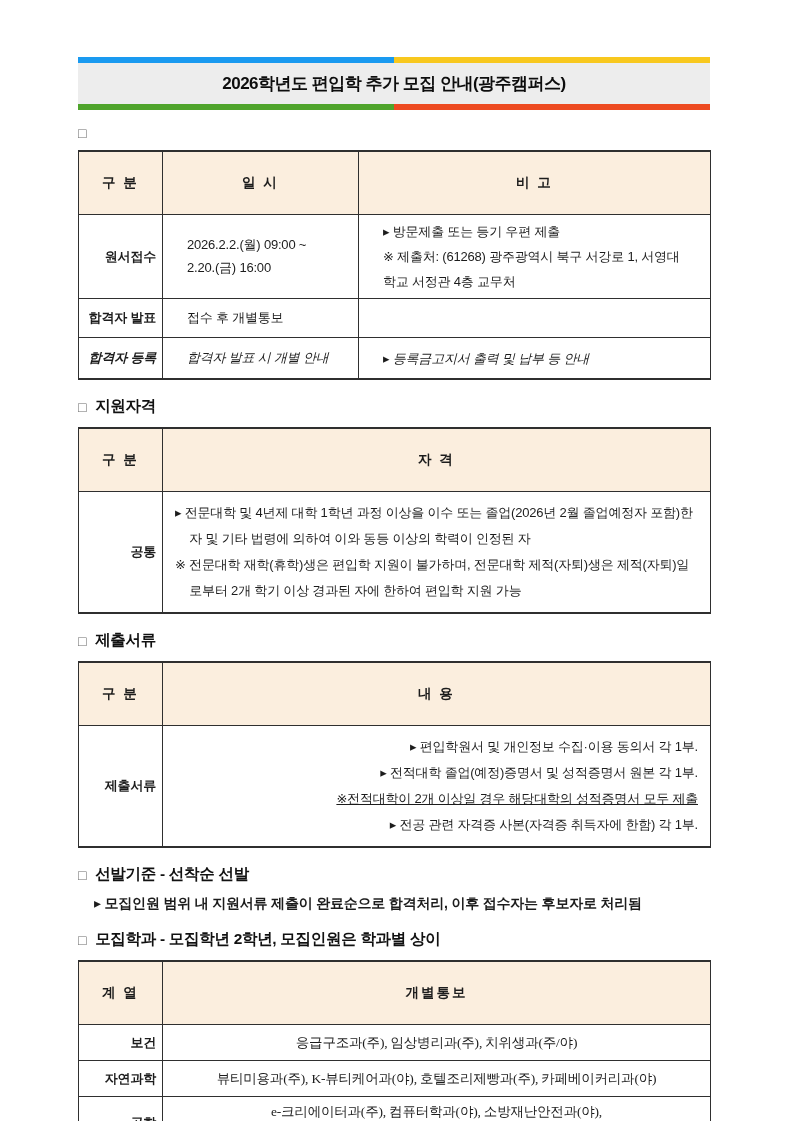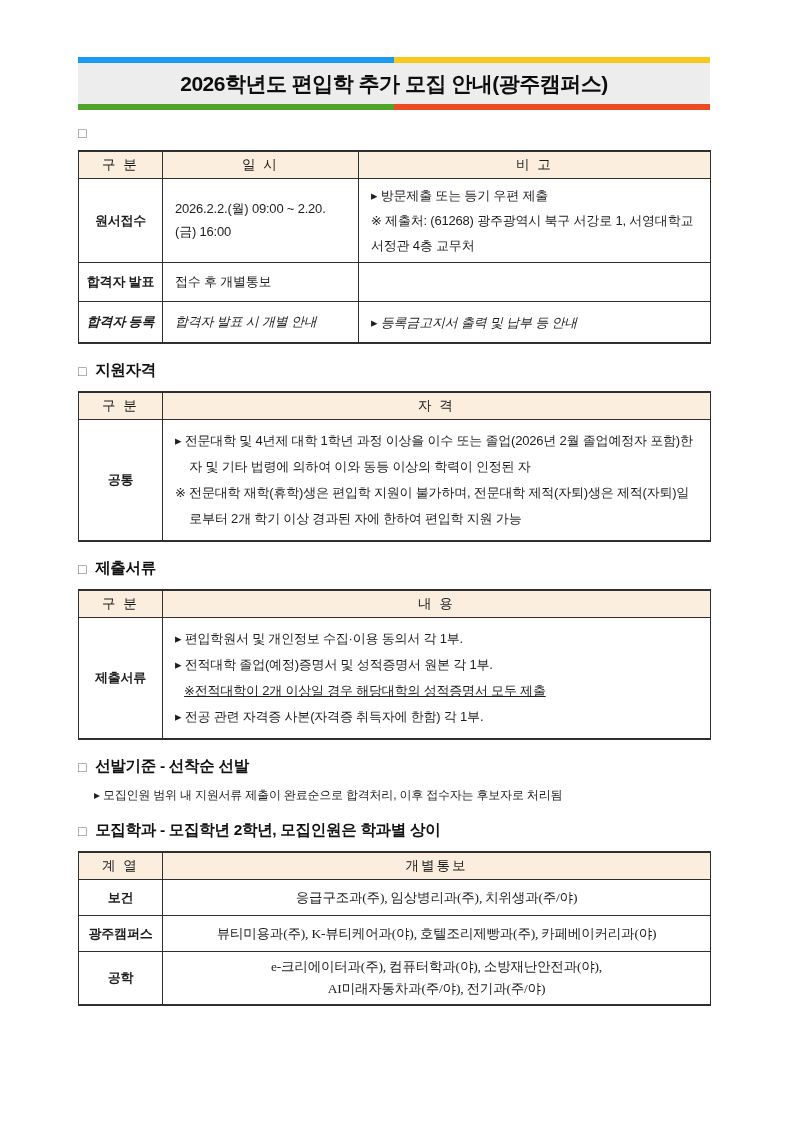--- a/index.html
+++ b/index.html
@@ -16,62 +16,62 @@
   .content { width:632px; }
 
   
   .banner { width:632px; }
   .banner .bar { display:flex; height:6px; }
   .banner .half { flex:1 1 50%; }
   .banner .band {
     height:41px; display:flex; align-items:center; justify-content:center;
   }
   .banner h1 {
-    margin:0; font-size:21px; font-weight:900; letter-spacing:-0.5px;
+    margin:0; font-size:17px; font-weight:900; letter-spacing:-0.5px;
     color:#0d0d0d; white-space:nowrap;
   }
 
   
   h2.sec {
     display:flex; align-items:center; gap:9px;
     margin:16px 0 10px; font-size:15.5px; font-weight:800;
     letter-spacing:-0.3px; color:#111;
   }
   h2.sec .box-glyph { font-size:14px; font-weight:400; color:#6d6d6d; line-height:1; }
-  .note-line { font-size:12px; margin:2px 0 4px 16px; letter-spacing:-0.2px; }
+  .note-line { font-size:14px; margin:2px 0 4px 16px; letter-spacing:-0.2px;font-weight:bold; }
 
   
   table {
     width:632px; border-collapse:collapse; table-layout:fixed;
     font-size:13px;
     border-top:2.5px solid #2f2f2f;
     border-bottom:2px solid #2f2f2f;
     letter-spacing:-0.2px;
   }
   th, td { border:1px solid #2f2f2f; vertical-align:middle; }
   thead th {
-    background:#fbeede; font-weight:400; text-align:center;
-    height:26px; padding:0 8px; letter-spacing:2px; font-size:13.5px;
+    background:#fbeede; font-weight:700; text-align:center;
+    height:26px; padding:18px 8px; letter-spacing:2px; font-size:13.5px;
   }
   tbody th.rowlabel {
-    font-weight:700; text-align:center; padding:4px 6px; letter-spacing:-0.2px;
-  }
-  tbody td { padding:4px 12px; text-align:left; line-height:1.7; }
+    font-weight:700; text-align:right; padding:4px 6px; letter-spacing:-0.2px;
+  }
+  tbody td { padding:4px 24px; text-align:left; line-height:1.7; }
 
   .t-schedule tr.r0 th, .t-schedule tr.r0 td { height:72px; }
   .t-schedule tr.r1 th, .t-schedule tr.r1 td { height:30px; }
   .t-schedule tr.r2 th, .t-schedule tr.r2 td { height:32px;font-style:italic; }
   .t-schedule td .cell-line { line-height:25px; }
 
   .t-qual td.qual-cell { padding:8px 12px;margin-left:24px; }
   .t-qual .hang { line-height:26px; padding-left:1.1em; text-indent:-1.1em; }
 
   .t-docs tr.r0 th, .t-docs tr.r0 td { height:29px; }
   .t-docs td.docs-cell { padding:8px 12px; }
-  .t-docs .doc-line { line-height:26px; }
+  .t-docs .doc-line { line-height:26px;text-align:right; }
   .t-docs .doc-line.indent { padding-left:0.7em;text-decoration:underline; }
   .bold { font-weight:700; }
 
   .t-depts tbody td {
     text-align:center;
     font-family:"Liberation Serif","DejaVu Serif",serif;
     font-size:13.5px;
   }
   .t-depts tr.single th, .t-depts tr.single td { height:27px; }
   .t-depts tr.double th, .t-depts tr.double td { height:42px; }
@@ -222,21 +222,21 @@
           </tr>
         </thead>
         <tbody>
           <tr class="single">
             <th class="rowlabel">보건</th>
             <td>
               <div class="dept-line">응급구조과(주), 임상병리과(주), 치위생과(주/야)</div>
             </td>
           </tr>
           <tr class="single">
-            <th class="rowlabel">광주캠퍼스</th>
+            <th class="rowlabel">자연과학</th>
             <td>
               <div class="dept-line">뷰티미용과(주), K-뷰티케어과(야), 호텔조리제빵과(주), 카페베이커리과(야)</div>
             </td>
           </tr>
           <tr class="double">
             <th class="rowlabel">공학</th>
             <td>
               <div class="dept-line">e-크리에이터과(주), 컴퓨터학과(야), 소방재난안전과(야),</div>
               <div class="dept-line">AI미래자동차과(주/야), 전기과(주/야)</div>
             </td>

